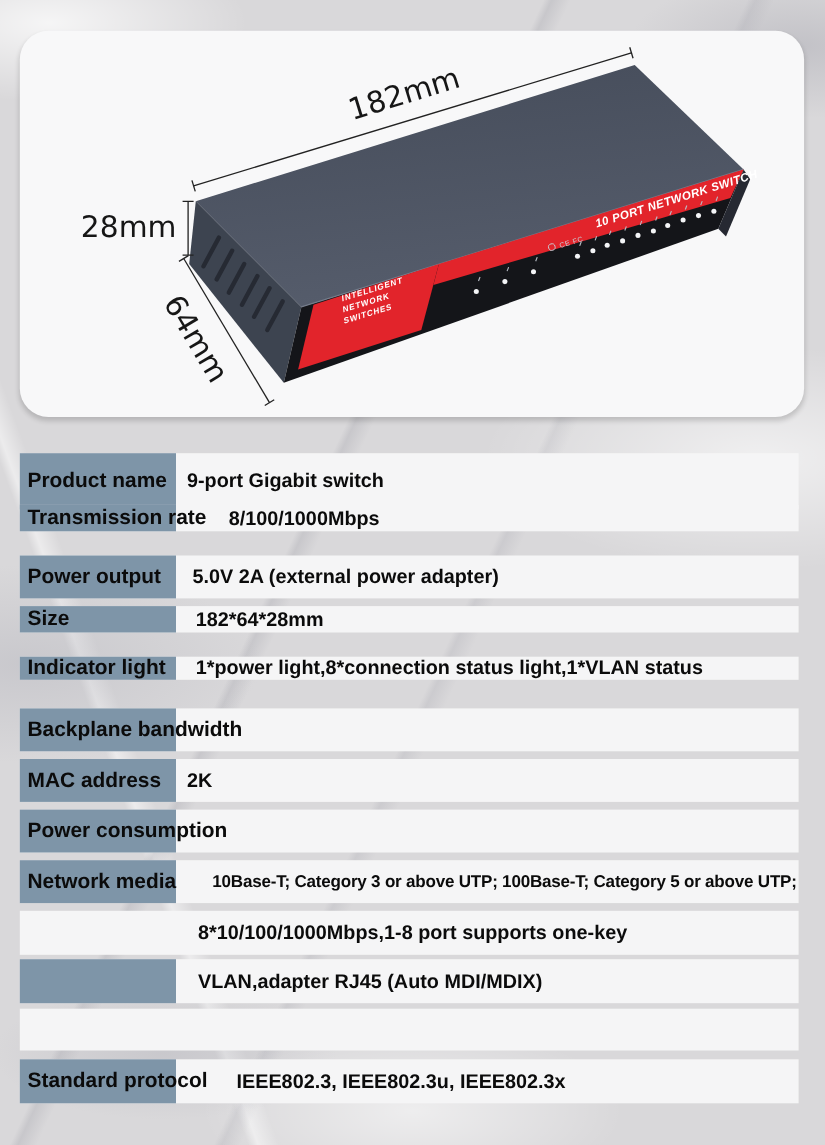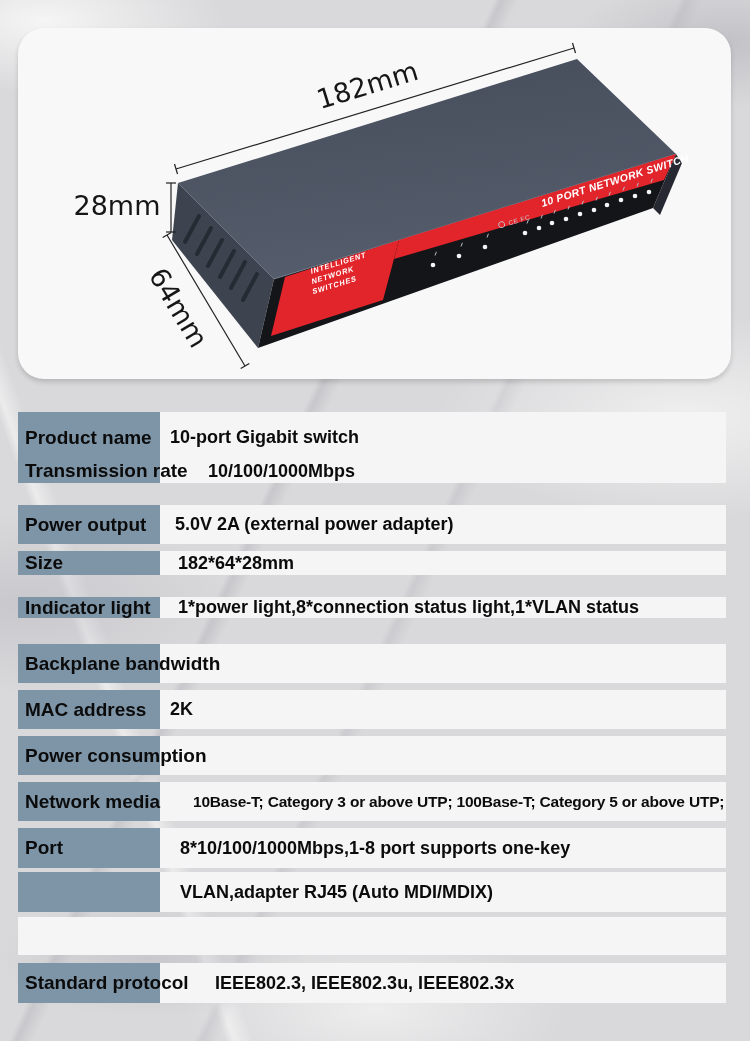--- a/index.html
+++ b/index.html
@@ -130,28 +130,28 @@
       </g>
     </svg>
   </div>
 
   <div>
 
     <div class="spec-row" style="top:412px;height:51px">
       <div class="labelbox">
         <span class="lbl">Product name</span>
         </div>
-      <span class="val" style="left:152px">10-port Gigabit switch</span>
+      <span class="val" style="left:152px">9-port Gigabit switch</span>
     </div>
 
     <div class="spec-row" style="top:459px;height:24px">
       <div class="labelbox">
         <span class="lbl">Transmission rate</span>
         </div>
-      <span class="val" style="left:190px">10/100/1000Mbps</span>
+      <span class="val" style="left:190px">8/100/1000Mbps</span>
     </div>
 
     <div class="spec-row" style="top:505px;height:39px">
       <div class="labelbox">
         <span class="lbl">Power output</span>
         </div>
       <span class="val" style="left:157px">5.0V 2A (external power adapter)</span>
     </div>
 
     <div class="spec-row" style="top:551px;height:24px">
@@ -188,23 +188,20 @@
     </div>
 
     <div class="spec-row" style="top:782px;height:39px">
       <div class="labelbox">
         <span class="lbl">Network media</span>
         </div>
       <span class="val small" style="left:152px">10Base-T; Category 3 or above UTP; 100Base-T; Category 5 or above UTP;</span>
     </div>
 
     <div class="spec-row" style="top:828px;height:40px">
-      <div class="labelbox">
-        <span class="lbl">Port</span>
-        </div>
       <span class="val" style="left:162px">8*10/100/1000Mbps,1-8 port supports one-key</span>
     </div>
 
     <div class="spec-row" style="top:872px;height:40px">
       <div class="labelbox">
         <span class="lbl"></span>
         </div>
       <span class="val" style="left:162px">VLAN,adapter RJ45 (Auto MDI/MDIX)</span>
     </div>
 

